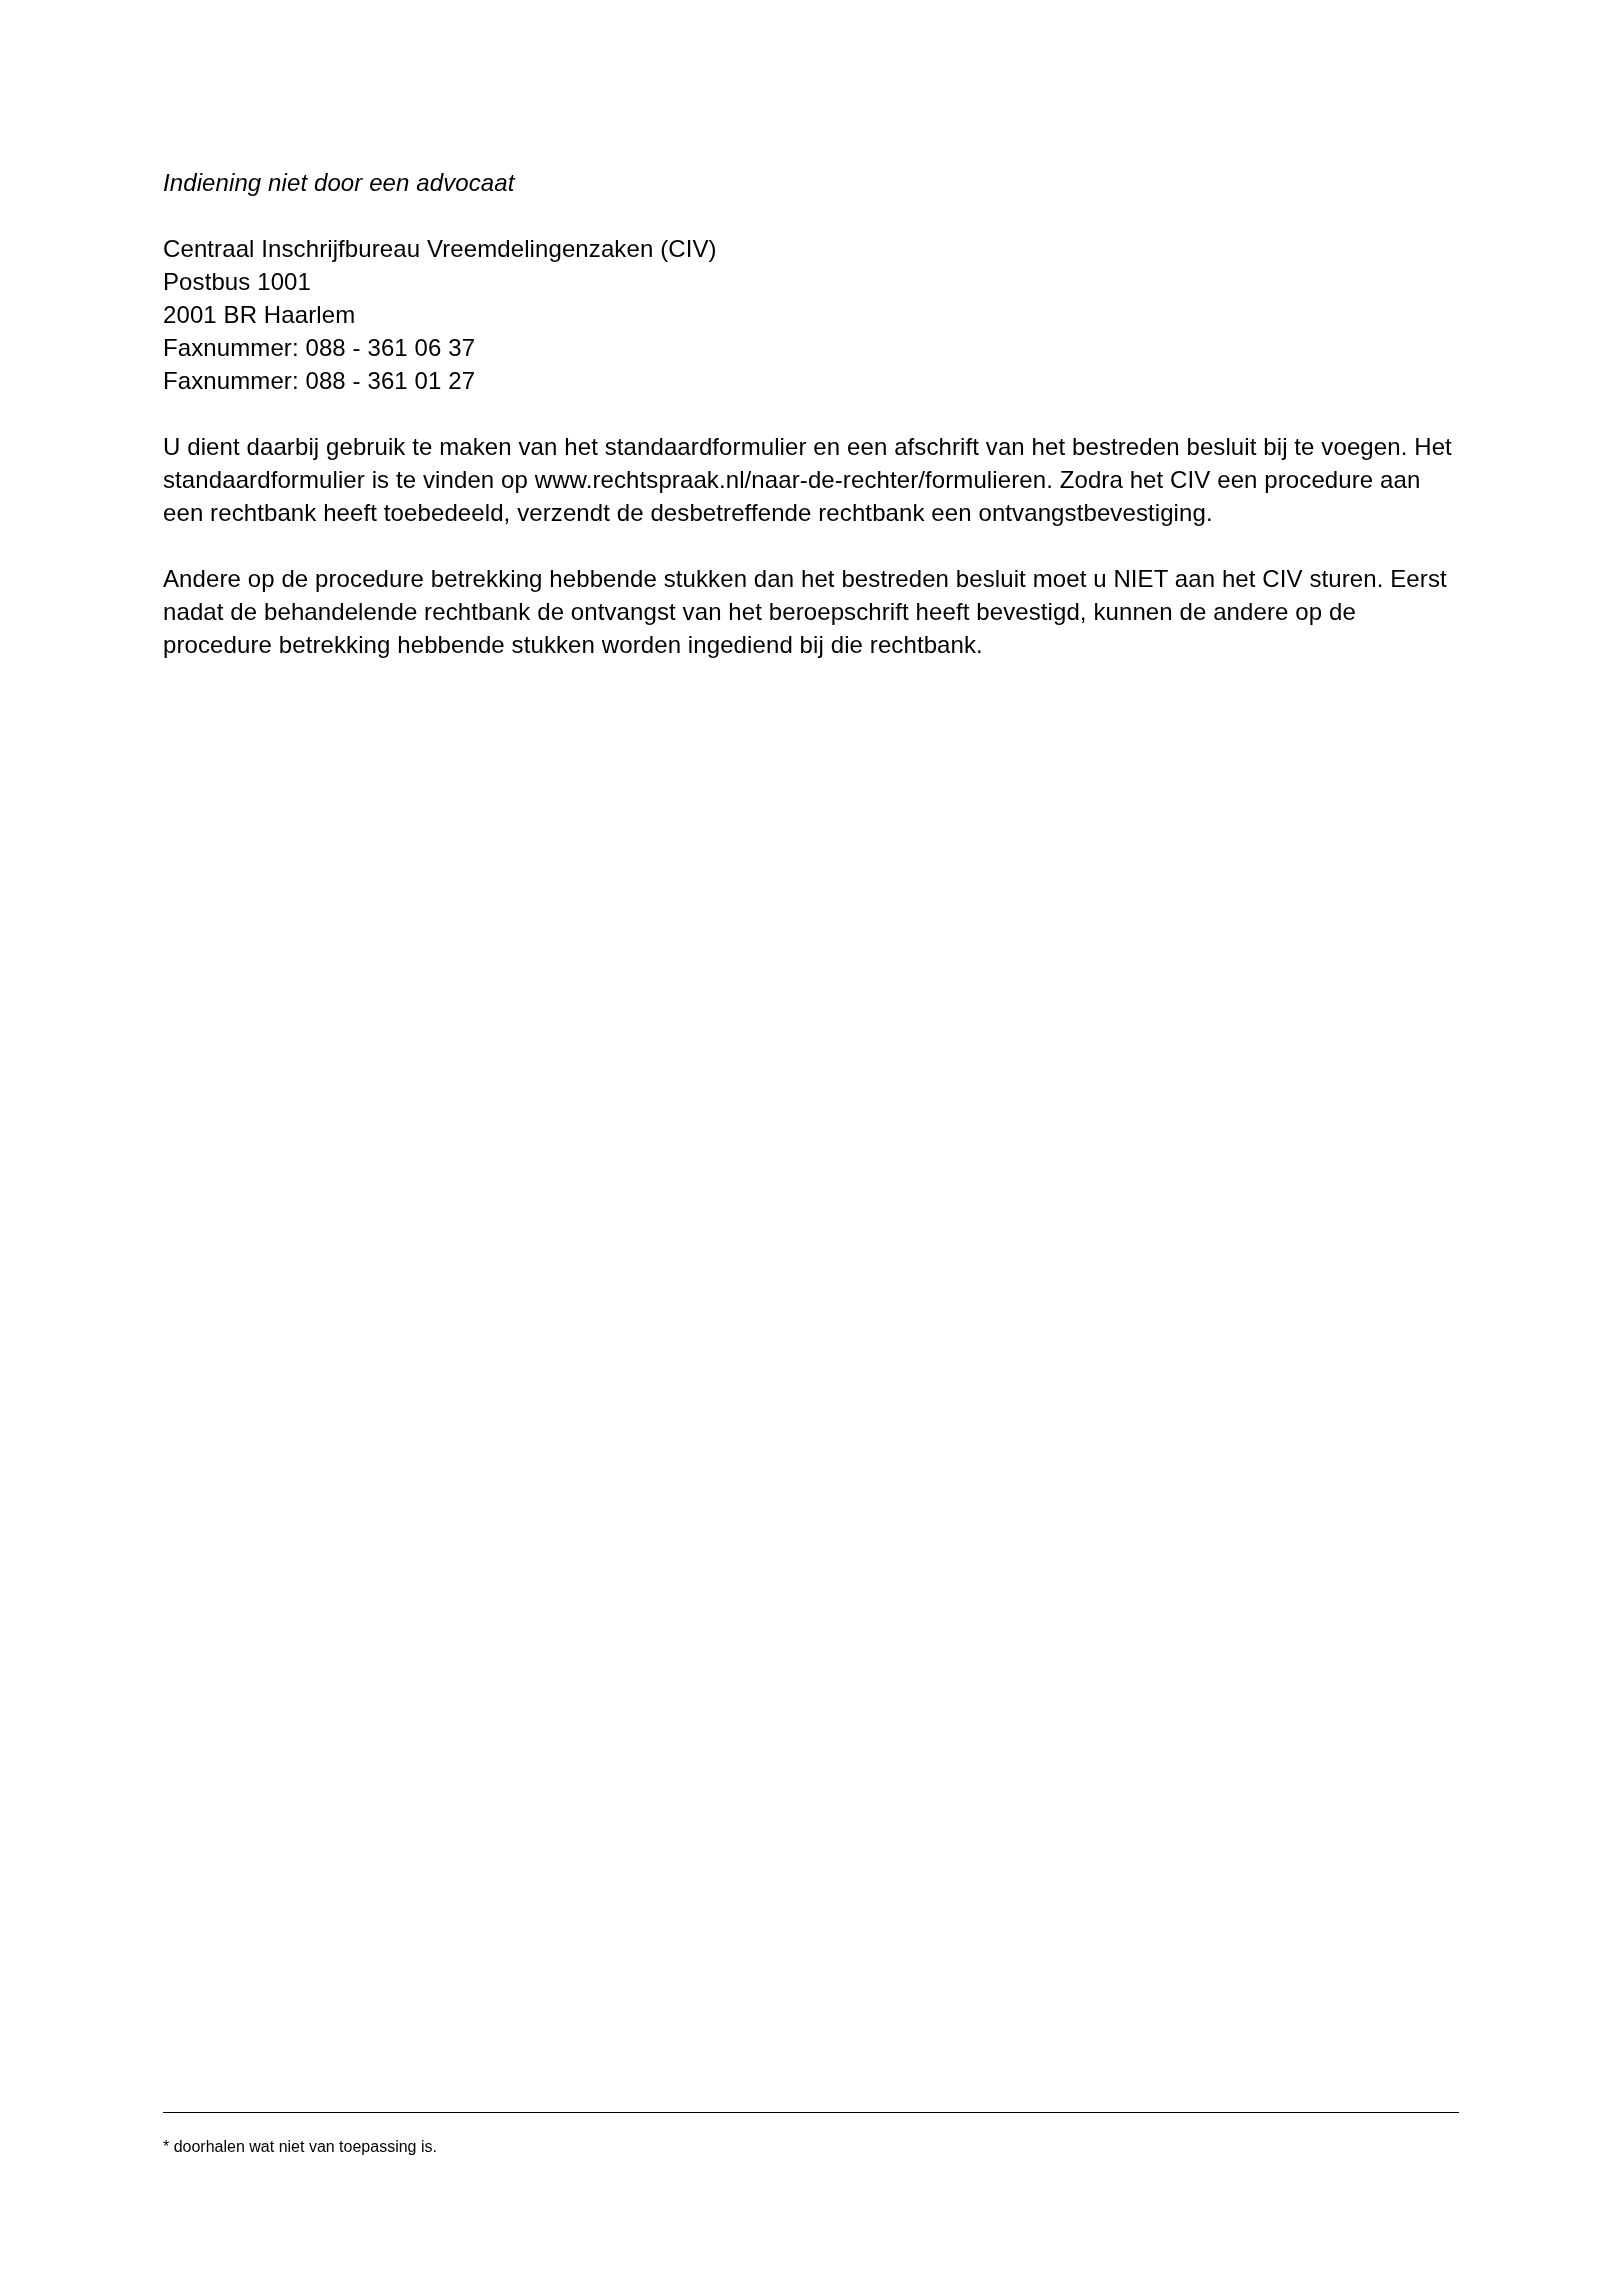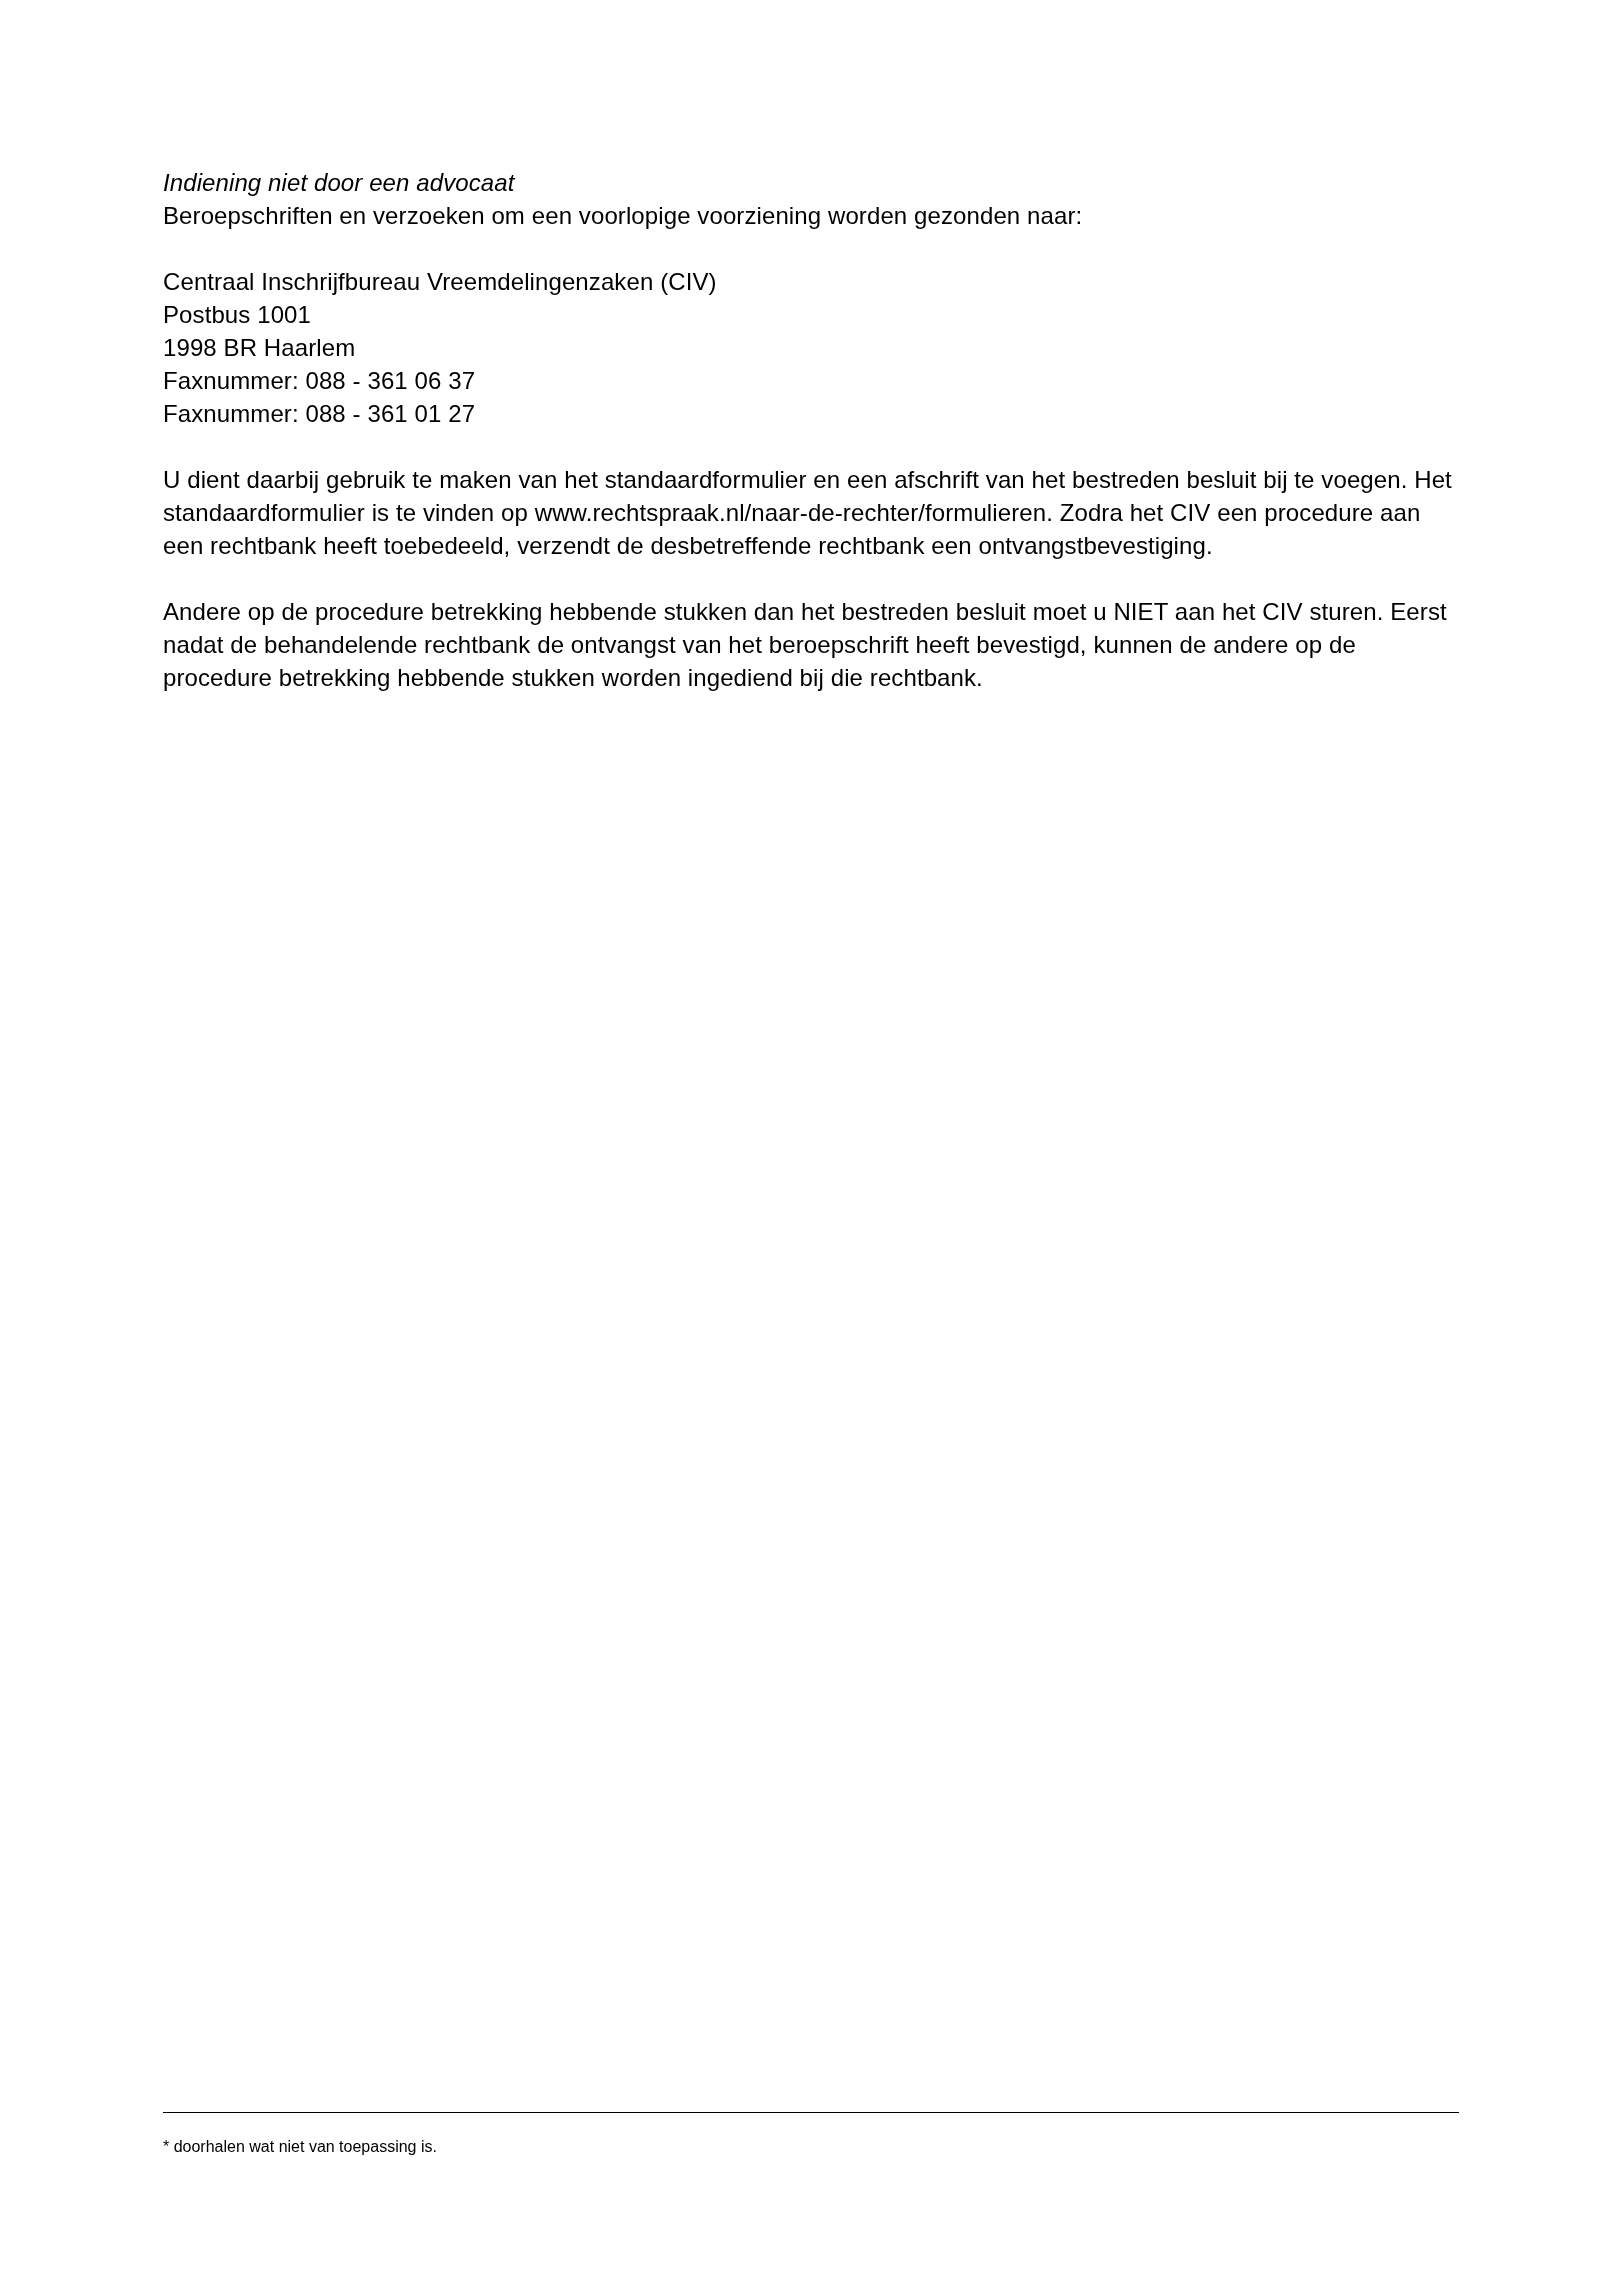--- a/index.html
+++ b/index.html
@@ -68,29 +68,28 @@
 </style>
 </head>
 <body>
 
 <div class="page">
 
   <div class="content">
 
     <div class="block">
       <p class="para italic">Indiening niet door een advocaat</p>
-      <p class="para">Beroepschriften en verzoeken om een voorlopige voorziening worden gezonden naar:</p>
     </div>
 
     <div class="spacer-sm"></div>
 
     <div class="block nowrap-block">
       <p class="para">Centraal Inschrijfbureau Vreemdelingenzaken (CIV)</p>
       <p class="para">Postbus 1001</p>
-      <p class="para">1998 BR Haarlem</p>
+      <p class="para">2001 BR Haarlem</p>
       <p class="para">Faxnummer: 088 - 361 06 37</p>
       <p class="para">Faxnummer: 088 - 361 01 27</p>
     </div>
 
     <div class="spacer-sm"></div>
 
     <div class="block">
       <p class="para">U dient daarbij gebruik te maken van het standaardformulier en een afschrift van het bestreden besluit bij te voegen. Het standaardformulier is te vinden op www.rechtspraak.nl/naar-de-rechter/formulieren. Zodra het CIV een procedure aan een rechtbank heeft toebedeeld, verzendt de desbetreffende rechtbank een ontvangstbevestiging.</p>
     </div>
 

